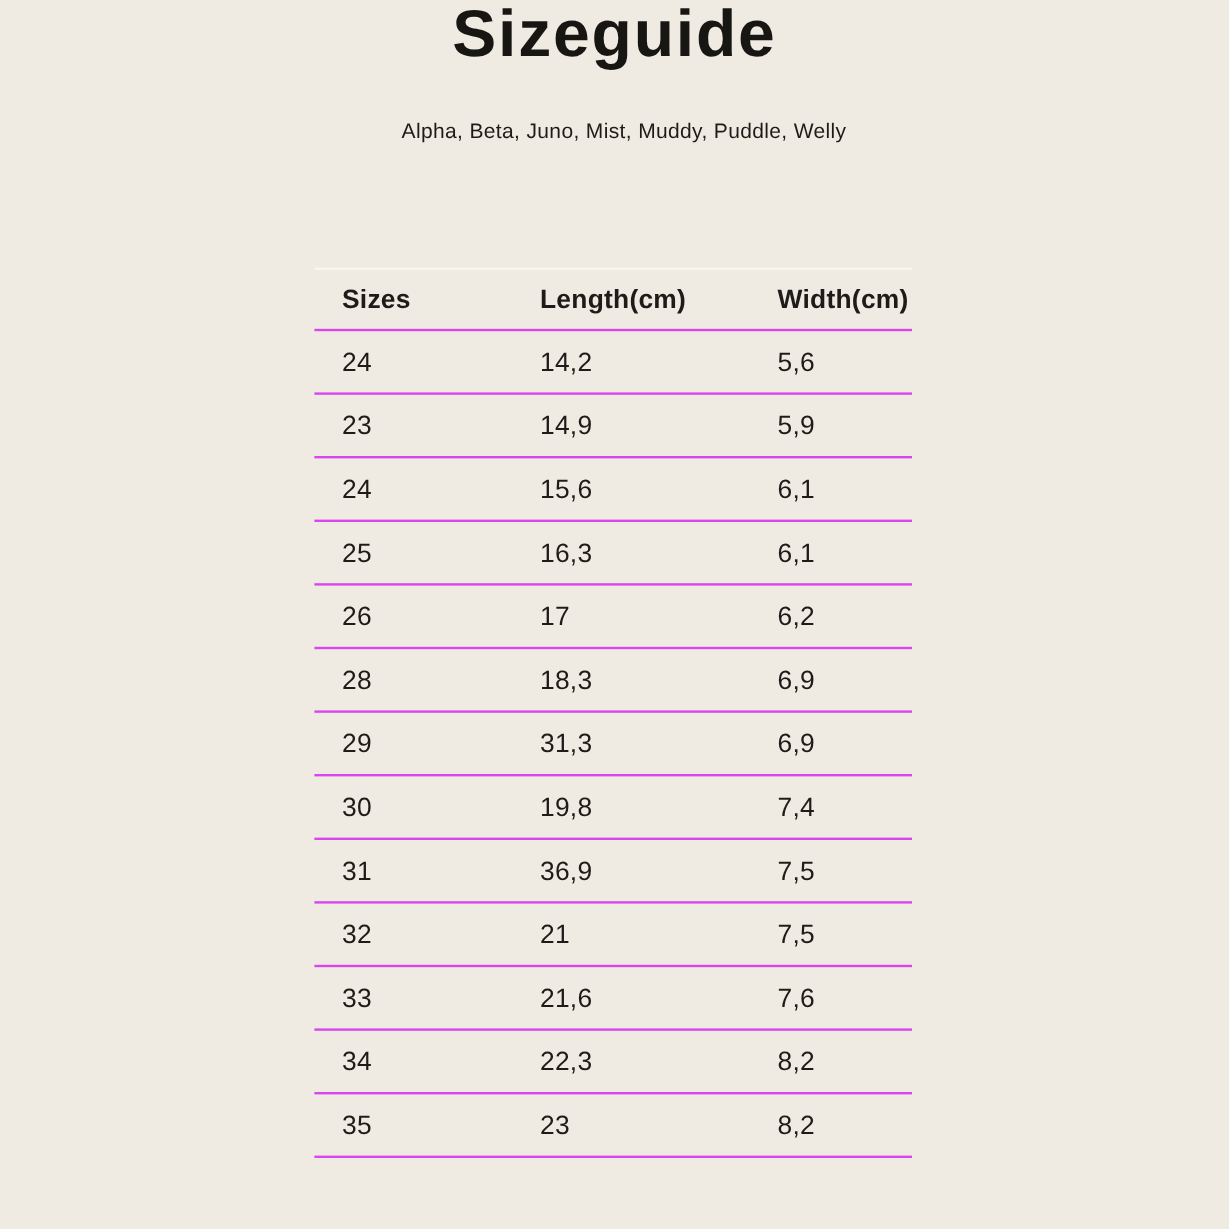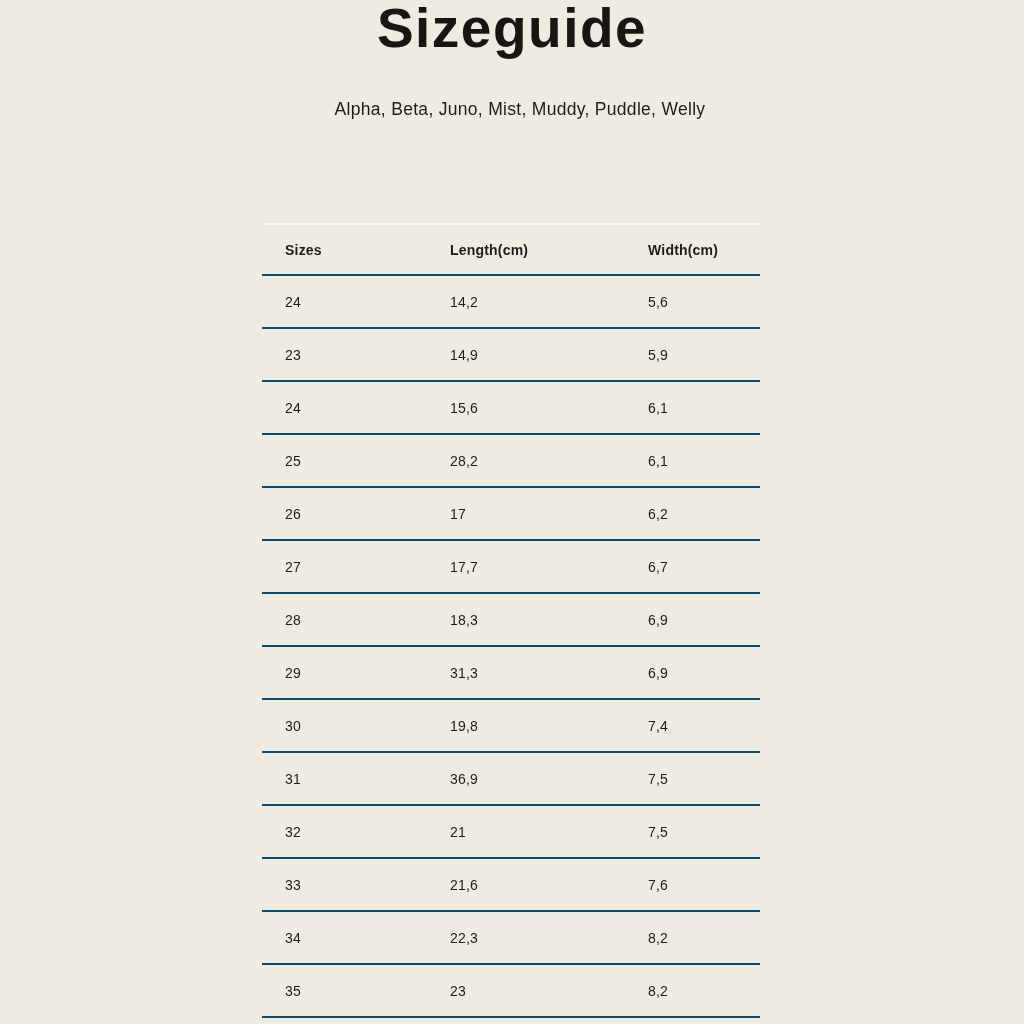--- a/index.html
+++ b/index.html
@@ -46,22 +46,22 @@
     top: 223px;
     left: 262px;
     width: 498px;
   }
   .t-row {
     display: grid;
     grid-template-columns: 165px 198px 135px;
     align-items: center;
     height: 53px;
     box-sizing: border-box;
-    border-bottom: 2px solid #0c4a6e;
-    font-size: 14px;
+    border-bottom: 2px solid #d946ef;
+    font-size: 22px;
     letter-spacing: 0.2px;
   }
   .t-row.header {
     border-top: 2px solid #f9f6ef;
     font-weight: bold;
   }
   .t-cell {
     padding-left: 23px;
     white-space: nowrap;
   }
@@ -93,35 +93,30 @@
   </div>
 
   <div class="t-row">
     <div class="t-cell">24</div>
     <div class="t-cell">15,6</div>
     <div class="t-cell">6,1</div>
   </div>
 
   <div class="t-row">
     <div class="t-cell">25</div>
-    <div class="t-cell">28,2</div>
+    <div class="t-cell">16,3</div>
     <div class="t-cell">6,1</div>
   </div>
 
   <div class="t-row">
     <div class="t-cell">26</div>
     <div class="t-cell">17</div>
     <div class="t-cell">6,2</div>
   </div>
 
-  <div class="t-row">
-    <div class="t-cell">27</div>
-    <div class="t-cell">17,7</div>
-    <div class="t-cell">6,7</div>
-  </div>
 
   <div class="t-row">
     <div class="t-cell">28</div>
     <div class="t-cell">18,3</div>
     <div class="t-cell">6,9</div>
   </div>
 
   <div class="t-row">
     <div class="t-cell">29</div>
     <div class="t-cell">31,3</div>

